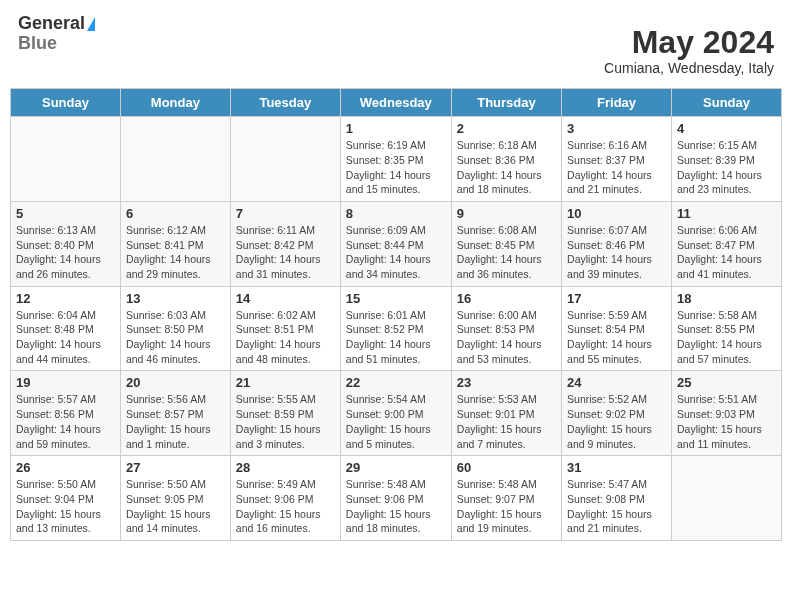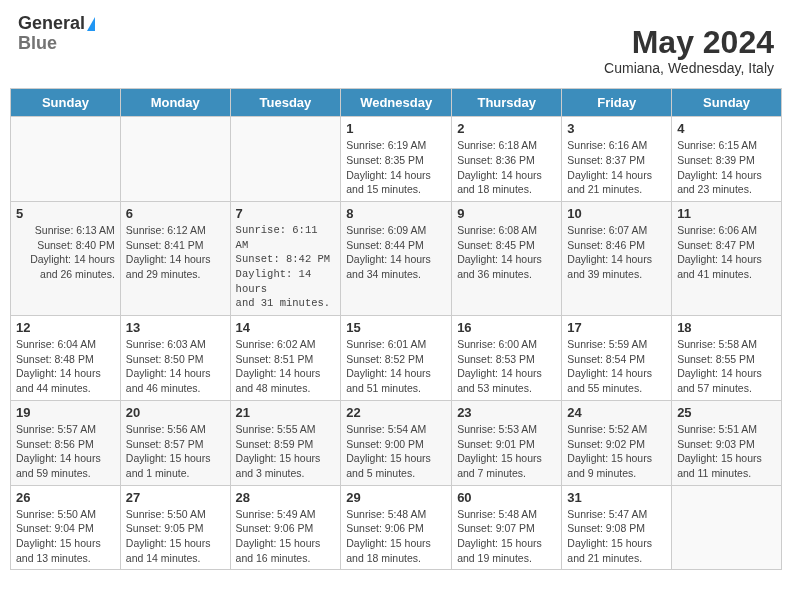--- a/index.html
+++ b/index.html
@@ -163,35 +163,35 @@
           <span class="day-number">4</span>
           <div class="day-info" style="white-space: pre-wrap;">Sunrise: 6:15 AM
 Sunset: 8:39 PM
 Daylight: 14 hours
 and 23 minutes.</div>
         </td>
       </tr>
       <tr>
         <td>
           <span class="day-number">5</span>
-          <div class="day-info" style="white-space: pre-wrap; text-align: right;">Sunrise: 6:13 AM
+          <div class="day-info" style="white-space: pre-wrap;">Sunrise: 6:13 AM
 Sunset: 8:40 PM
 Daylight: 14 hours
 and 26 minutes.</div>
         </td>
         <td>
           <span class="day-number">6</span>
           <div class="day-info" style="white-space: pre-wrap;">Sunrise: 6:12 AM
 Sunset: 8:41 PM
 Daylight: 14 hours
 and 29 minutes.</div>
         </td>
         <td>
           <span class="day-number">7</span>
-          <div class="day-info" style="white-space: pre-wrap; font-family: Liberation Mono, monospace;">Sunrise: 6:11 AM
+          <div class="day-info" style="white-space: pre-wrap;">Sunrise: 6:11 AM
 Sunset: 8:42 PM
 Daylight: 14 hours
 and 31 minutes.</div>
         </td>
         <td>
           <span class="day-number">8</span>
           <div class="day-info" style="white-space: pre-wrap;">Sunrise: 6:09 AM
 Sunset: 8:44 PM
 Daylight: 14 hours
 and 34 minutes.</div>

